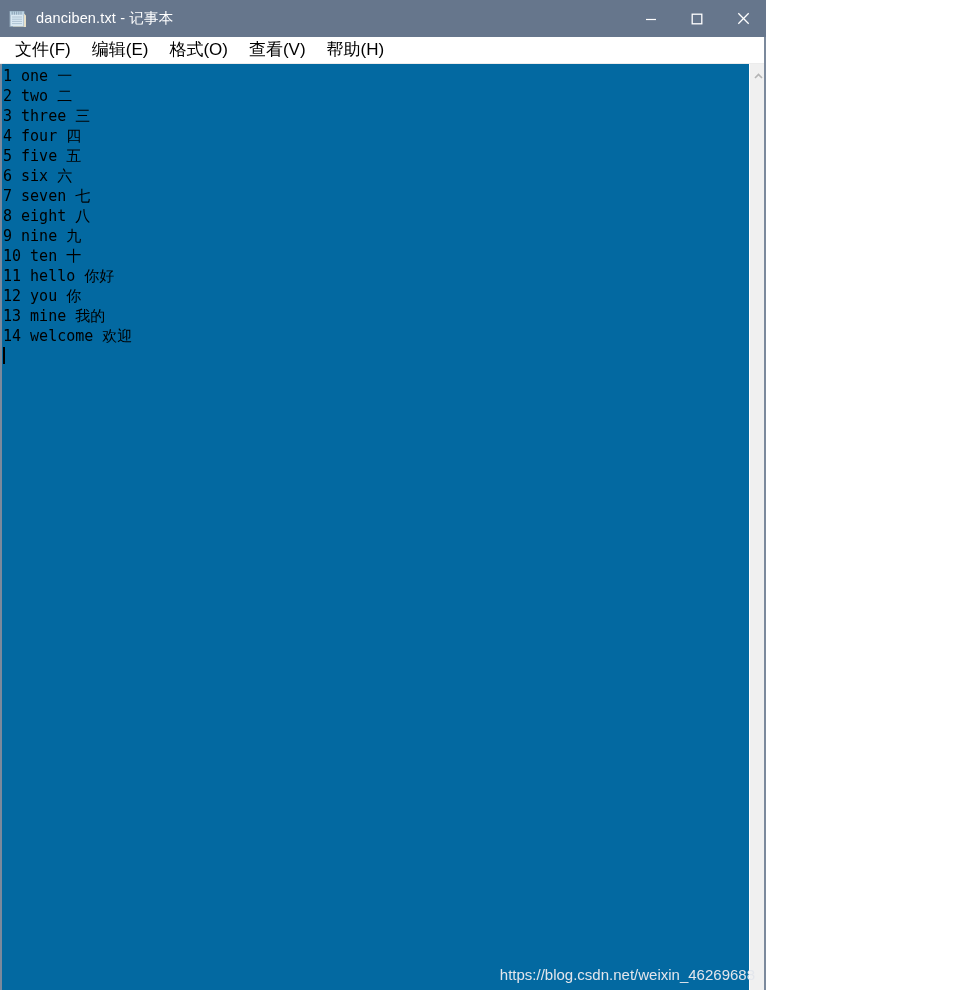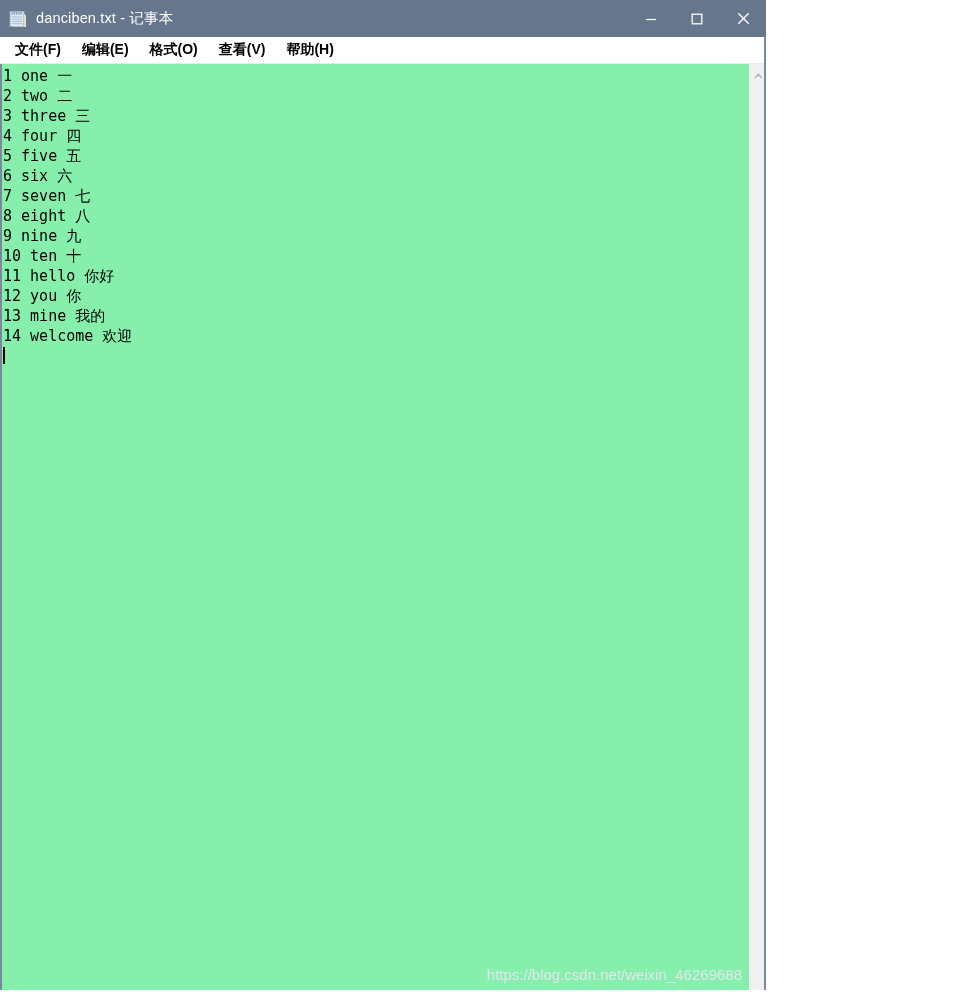--- a/index.html
+++ b/index.html
@@ -72,45 +72,44 @@
     height: 26px;
     background: #ffffff;
     border-bottom: 1px solid #ececec;
     display: flex;
     align-items: center;
     padding-left: 8px;
     flex: 0 0 auto;
     user-select: none;
   }
   .menu-item {
-    font-size: 14px;
+    font-size: 17px;
     color: #000000;
     padding: 2px 7px 3px 7px;
     margin-right: 7px;
     white-space: nowrap;
     cursor: default;
     font-family: "Liberation Sans", sans-serif;
-    font-weight: bold;
   }
 
   
   .content {
     flex: 1 1 auto;
     display: flex;
     min-height: 0;
     background: #ffffff;
     border-left: 2px solid #7b899c;
     box-sizing: border-box;
   }
 
   .textarea-wrap {
     flex: 1 1 auto;
     position: relative;
     overflow: hidden;
-    background: #86efac;
+    background: #0369a1;
     padding-left: 1px;
   }
   .doc {
     font-family: "DejaVu Sans Mono", "Liberation Mono", monospace;
     font-size: 15px;
     line-height: 20px;
     color: #000000;
     white-space: pre;
     padding-top: 2px;
     letter-spacing: 0px;
@@ -164,21 +163,21 @@
     left: 0;
     right: 0;
     bottom: 0;
     height: 2px;
     background: #ffffff;
   }
 
   
   .watermark {
     position: absolute;
-    right: 24px;
+    right: 11px;
     bottom: 9px;
     color: #e3e6ec;
     font-size: 15px;
     font-family: "Liberation Sans", sans-serif;
     white-space: nowrap;
     pointer-events: none;
     user-select: none;
   }
 </style>
 </head>

